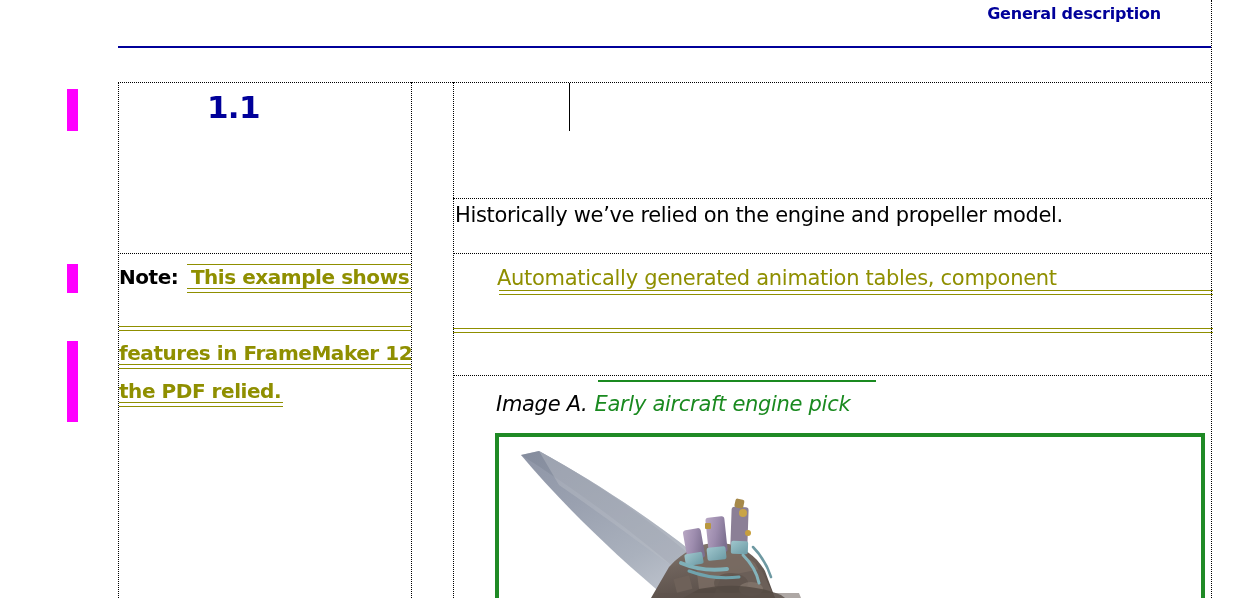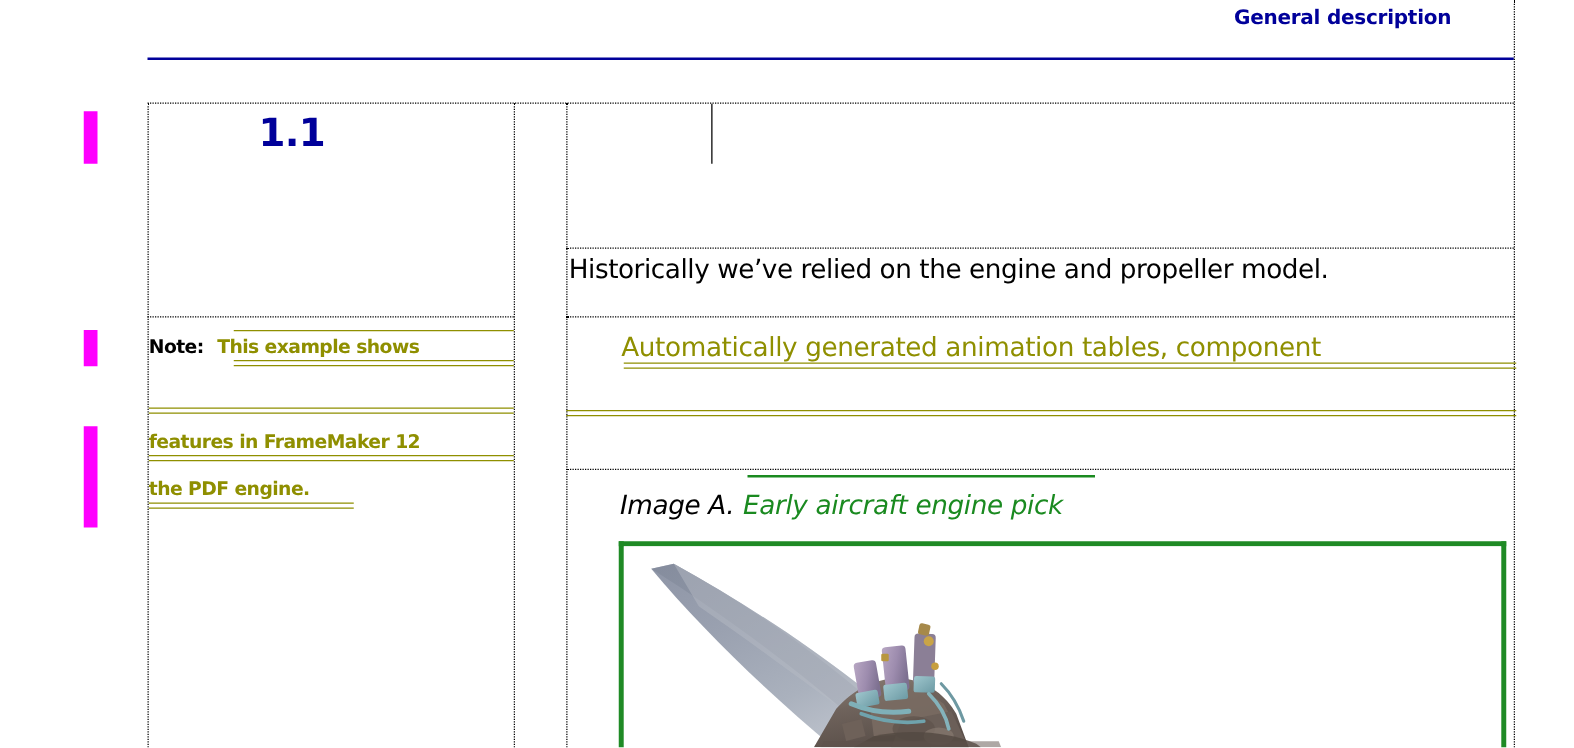--- a/index.html
+++ b/index.html
@@ -129,21 +129,21 @@
     position: absolute;
     left: 119px;
     top: 258px;
     width: 292px;
   }
   .note-row {
     position: relative;
     height: 38px;
     white-space: nowrap;
     font-family: "DejaVu Sans", sans-serif;
-    font-size: 15px;
+    font-size: 20px;
     font-weight: bold;
     letter-spacing: -0.45px;
     color: #8f8f00;
     line-height: 38px;
   }
   .note-row .rule-over,
   .note-row .rule-u1,
   .note-row .rule-u2 {
     position: absolute;
     left: 0;
@@ -295,21 +295,21 @@
     </div>
 
     <div class="note-row">
       <span>features in FrameMaker 12</span>
       <span class="rule-u1" style="left:0px; width:292px;"></span>
       <span class="rule-u2" style="left:0px; width:292px;"></span>
     </div>
 
 
     <div class="note-row">
-      <span>the PDF engine.</span>
+      <span>the PDF relied.</span>
       <span class="rule-u1" style="left:0px; width:164px;"></span>
       <span class="rule-u2" style="left:0px; width:164px;"></span>
     </div>
 
   </div>
 
   <div class="body-para">Historically we’ve relied on the engine and propeller model.</div>
 
   <div class="inserted-para">
 

